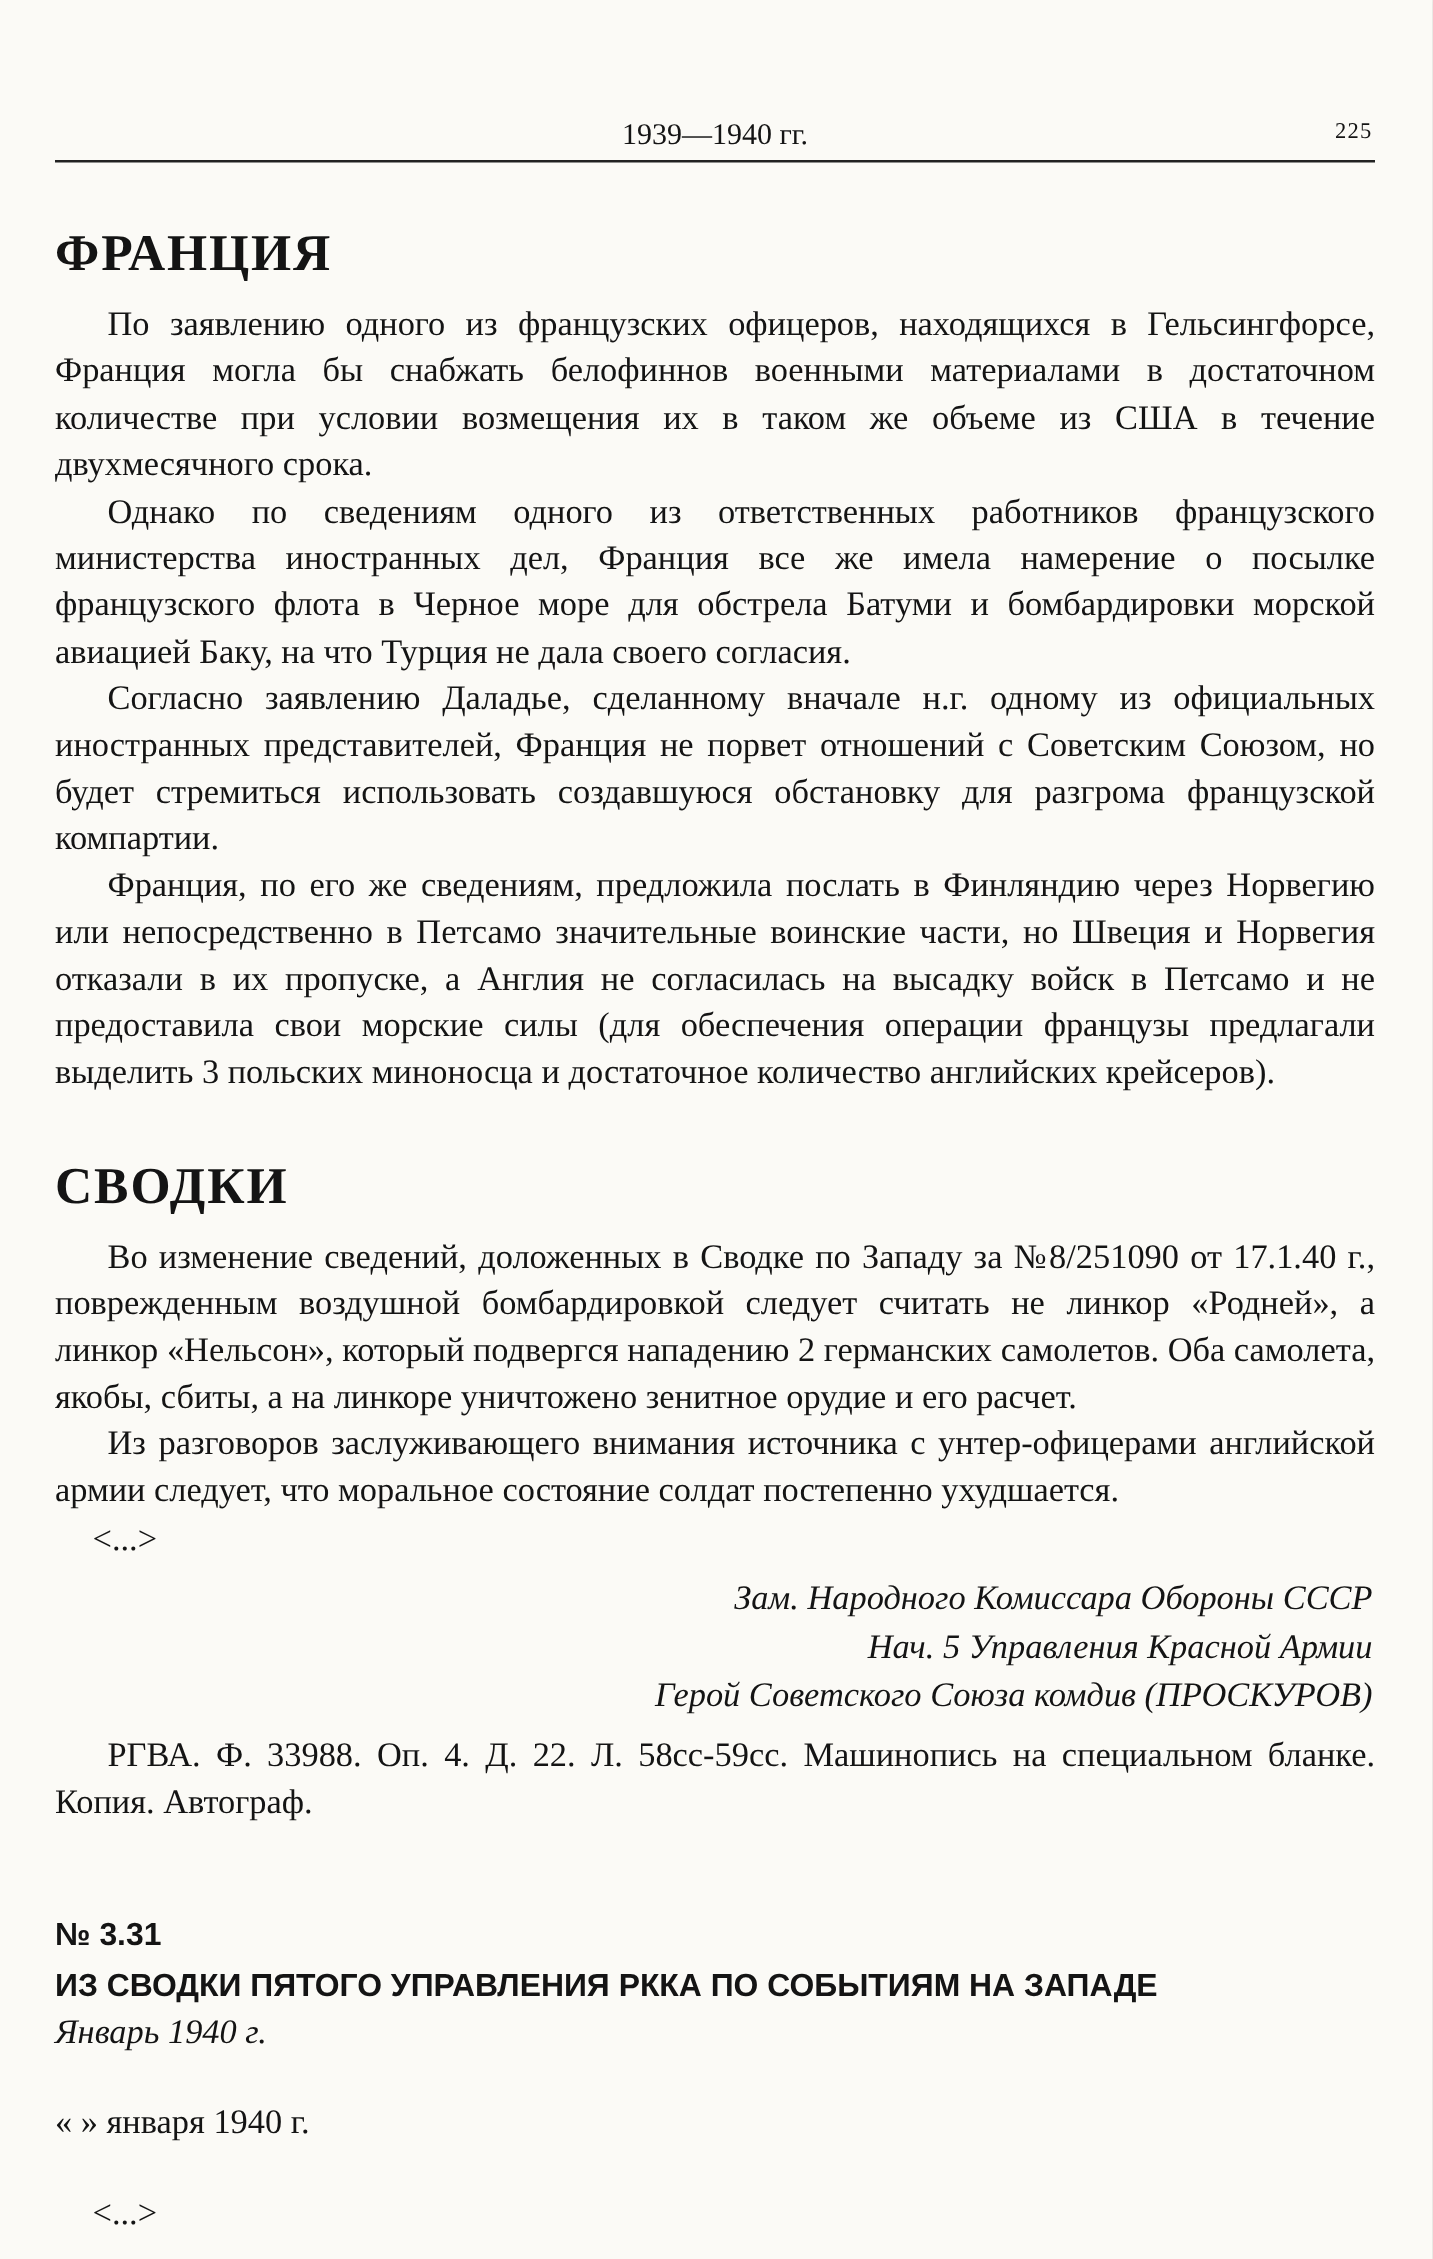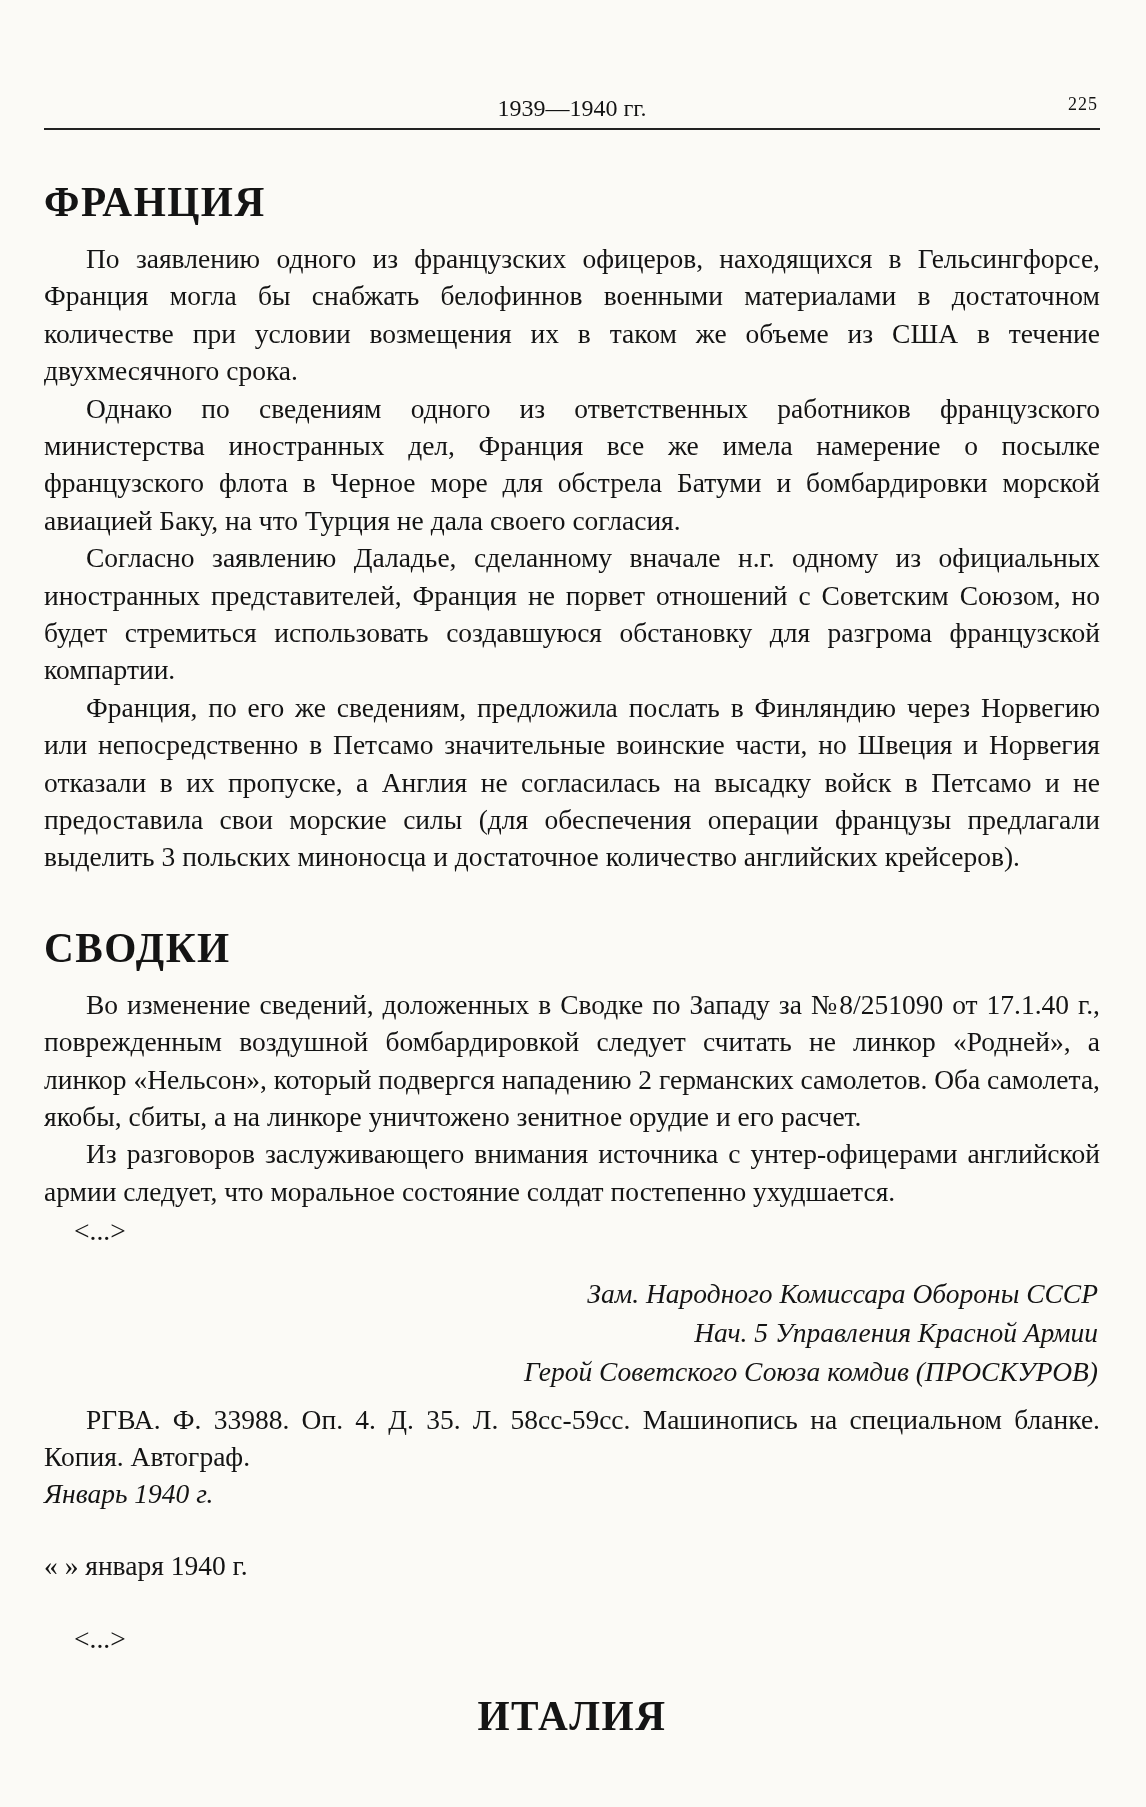--- a/index.html
+++ b/index.html
@@ -55,21 +55,21 @@
   }
 
   .ellipsis-line {
     text-indent: 30px;
     margin: 2px 0;
   }
 
   .signature-block {
     text-align: right;
     font-style: italic;
-    margin: 24px 2px 10px 0;
+    margin: 8px 2px 10px 0;
     line-height: 1.42;
   }
 
   .archive-note {
     text-align: justify;
     text-indent: 42px;
     margin-top: 2px;
   }
 
   .doc-header {
@@ -125,22 +125,26 @@
   <p class="para">Из разговоров заслуживающего внимания источника с унтер-офицерами английской армии следует, что моральное состояние солдат постепенно ухудшается.</p>
 
   <p class="ellipsis-line">&lt;...&gt;</p>
 
   <div class="signature-block">
     <div>Зам. Народного Комиссара Обороны СССР</div>
     <div>Нач. 5 Управления Красной Армии</div>
     <div>Герой Советского Союза комдив (ПРОСКУРОВ)</div>
   </div>
 
-  <p class="archive-note">РГВА. Ф. 33988. Оп. 4. Д. 35. Л. 58сс-59сс. Машинопись на специальном бланке. Копия. Автограф.</p>
+  <p class="archive-note">РГВА. Ф. 33988. Оп. 4. Д. 22. Л. 58сс-59сс. Машинопись на специальном бланке. Копия. Автограф.</p>
 
+  <div class="doc-header">
+    <div class="doc-number">№ 3.31</div>
+    <div class="doc-title">ИЗ СВОДКИ ПЯТОГО УПРАВЛЕНИЯ РККА ПО СОБЫТИЯМ НА ЗАПАДЕ</div>
+  </div>
 
   <p class="doc-date-italic">Январь 1940 г.</p>
 
   <p class="doc-date-line">« » января 1940 г.</p>
 
   <p class="ellipsis-line-2">&lt;...&gt;</p>
 
   <h2 class="section-heading-late">ИТАЛИЯ</h2>
 
 </div>

